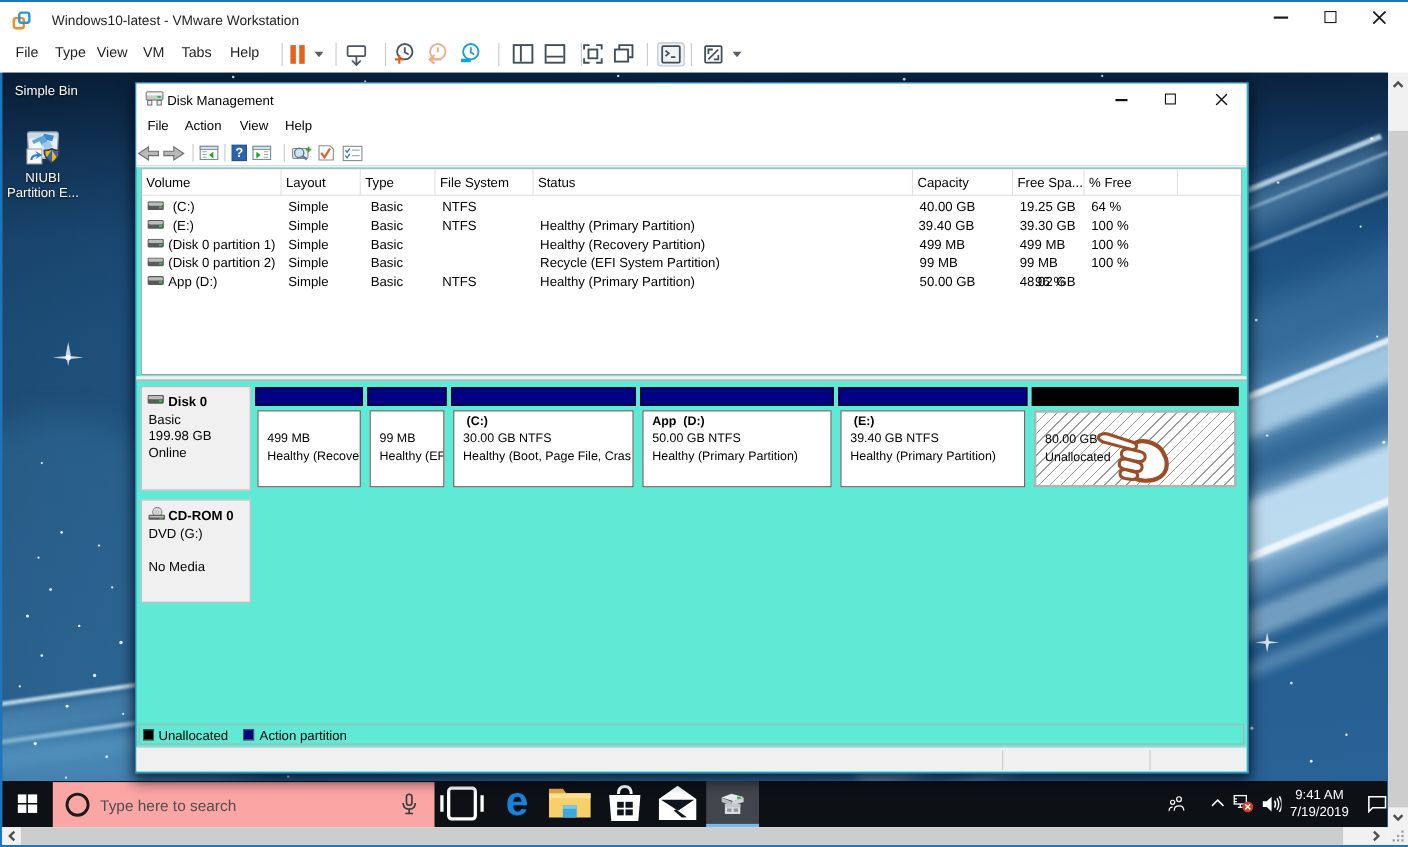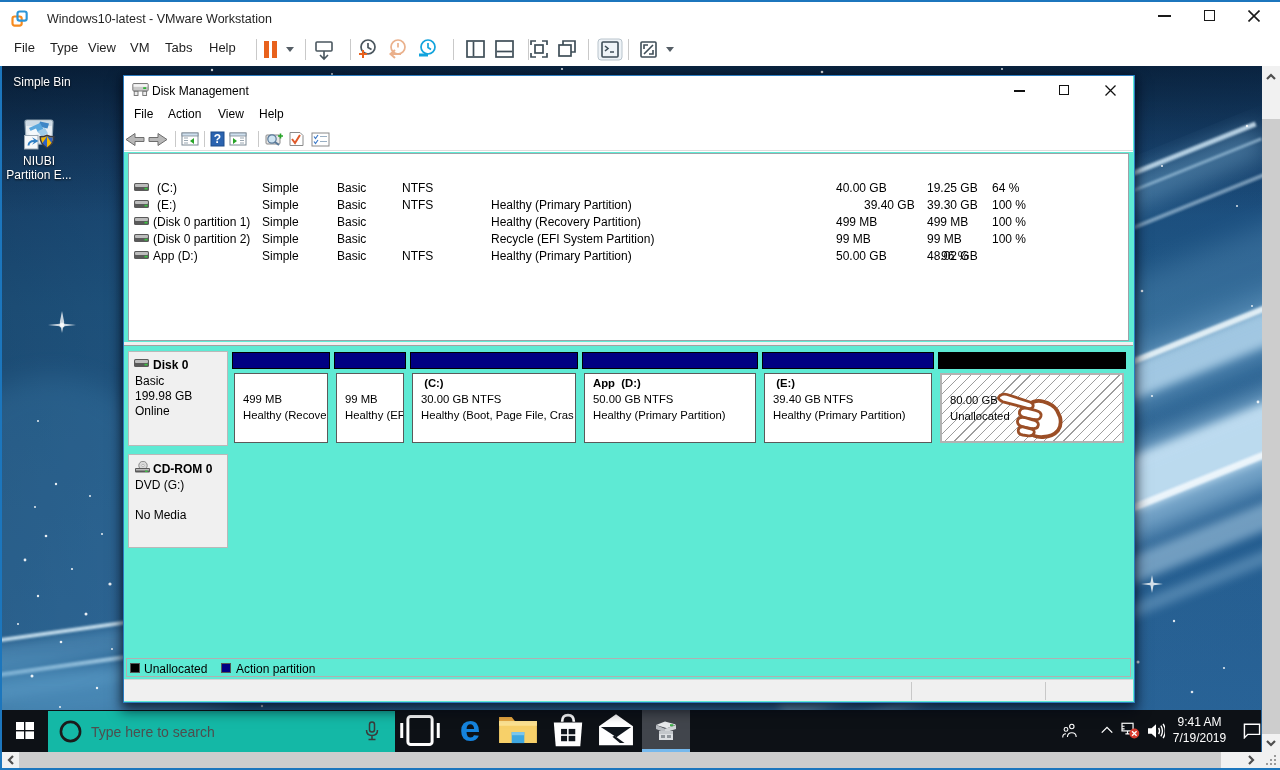--- a/index.html
+++ b/index.html
@@ -20,21 +20,21 @@
 
 #hscroll{left:2px;top:752px;width:1260px;height:16px;background:#f1f1f1}
 #hthumb{left:17px;top:0;width:1202px;height:16px;background:#cdcdcd}
 #vscroll{left:1262px;top:66px;width:18px;height:686px;background:#f1f1f1}
 #vthumb{left:0px;top:53px;width:18px;height:615px;background:#cdcdcd}
 #corner{left:1262px;top:752px;width:18px;height:16px;background:#f1f1f1}
 
 .dlabel{position:absolute;color:#fff;font-size:12px;text-align:center;text-shadow:0 1px 2px rgba(0,0,0,.9)}
 
 #taskbar{left:0px;top:644px;width:1259px;height:42px;background:#0d1116}
-#searchbox{position:absolute;left:46px;top:1px;width:347px;height:41px;background:#14b8a6}
+#searchbox{position:absolute;left:46px;top:1px;width:347px;height:41px;background:#fca5a5}
 #searchtext{position:absolute;left:43px;top:13px;font-size:14px;color:#4e4e4e}
 .tbicon{position:absolute;top:0;width:48px;height:41px;display:flex;align-items:center;justify-content:center}
 #activeapp{position:absolute;left:640px;top:0;width:48px;height:42px;background:#41454c;display:flex;align-items:center;justify-content:center}
 #activeline{position:absolute;left:640px;top:39px;width:48px;height:3px;background:#76b9ed}
 #clock{position:absolute;left:1160px;top:4px;width:75px;text-align:center;color:#fff;font-size:12px;line-height:16px}
 
 #dmwin{left:121px;top:9px;width:1012px;height:628px;background:#5eead4;border:1.5px solid #2b7cc0;box-shadow:0 6px 12px 2px rgba(0,6,18,.65),0 0 6px rgba(0,6,18,.3)}
 .dm{position:absolute}
 #dmtitle{left:28px;top:8px;font-size:12px;color:#000}
 .dmmenu{position:absolute;top:31px;font-size:12px;color:#000}
@@ -410,20 +410,30 @@
         <path d="M168,9 l3,4 5,-8" fill="none" stroke="#e05a2b" stroke-width="2"></path>
       </g>
       <g>
         <rect x="188" y="3" width="17" height="13" fill="#fff" stroke="#8a8a8a"></rect>
         <path d="M190,6.5 l1.5,2 2.5,-3.5 M190,11.5 l1.5,2 2.5,-3.5" fill="none" stroke="#3a78c8" stroke-width="1.2"></path>
         <path d="M196,6.5 h7 M196,11.5 h7" stroke="#9ab0c4" stroke-width="1.2"></path>
       </g>
     </svg>
   </div>
   <div class="dm" id="dmlist">
+    <div id="dmhdr">
+      <div class="hdrcell" style="left:0;width:127px">Volume</div>
+      <div class="hdrcell" style="left:127px;width:72px">Layout</div>
+      <div class="hdrcell" style="left:199px;width:68px">Type</div>
+      <div class="hdrcell" style="left:267px;width:89px">File System</div>
+      <div class="hdrcell" style="left:356px;width:345px">Status</div>
+      <div class="hdrcell" style="left:701px;width:91px">Capacity</div>
+      <div class="hdrcell" style="left:792px;width:65px">Free Spa...</div>
+      <div class="hdrcell" style="left:857px;width:85px">% Free</div>
+    </div>
     <div class="lrow" style="top:26px">
           <svg class="volico" viewBox="0 0 15 9">
             <rect x="0" y="0" width="15" height="8" rx="1.5" fill="#5a5a5a"></rect>
             <rect x="1" y="1" width="13" height="3" rx="1" fill="#bdbdbd"></rect>
             <rect x="10.5" y="4.8" width="3" height="1.7" fill="#39c43f"></rect>
           </svg>
       <span class="lc" style="left:28px">(C:)</span>
           <span class="lc" style="left:133px">Simple</span>
           <span class="lc" style="left:208px">Basic</span>
           <span class="lc" style="left:273px">NTFS</span>
@@ -435,21 +445,21 @@
           <svg class="volico" viewBox="0 0 15 9">
             <rect x="0" y="0" width="15" height="8" rx="1.5" fill="#5a5a5a"></rect>
             <rect x="1" y="1" width="13" height="3" rx="1" fill="#bdbdbd"></rect>
             <rect x="10.5" y="4.8" width="3" height="1.7" fill="#39c43f"></rect>
           </svg>
       <span class="lc" style="left:28px">(E:)</span>
           <span class="lc" style="left:133px">Simple</span>
           <span class="lc" style="left:208px">Basic</span>
           <span class="lc" style="left:273px">NTFS</span>
           <span class="lc" style="left:362px">Healthy (Primary Partition)</span>
-          <span class="lc" style="left:735px">39.40 GB</span>
+          <span class="lc" style="left:706px">39.40 GB</span>
           <span class="lc" style="left:798px">39.30 GB</span>
           <span class="lc" style="left:863px">100 %</span>
         </div>
     <div class="lrow" style="top:60px">
           <svg class="volico" viewBox="0 0 15 9">
             <rect x="0" y="0" width="15" height="8" rx="1.5" fill="#5a5a5a"></rect>
             <rect x="1" y="1" width="13" height="3" rx="1" fill="#bdbdbd"></rect>
             <rect x="10.5" y="4.8" width="3" height="1.7" fill="#39c43f"></rect>
           </svg>
       <span class="lc" style="left:24px">(Disk 0 partition 1)</span>

